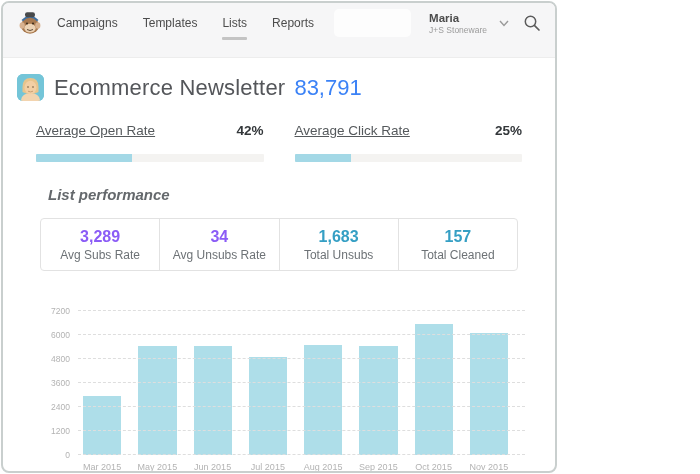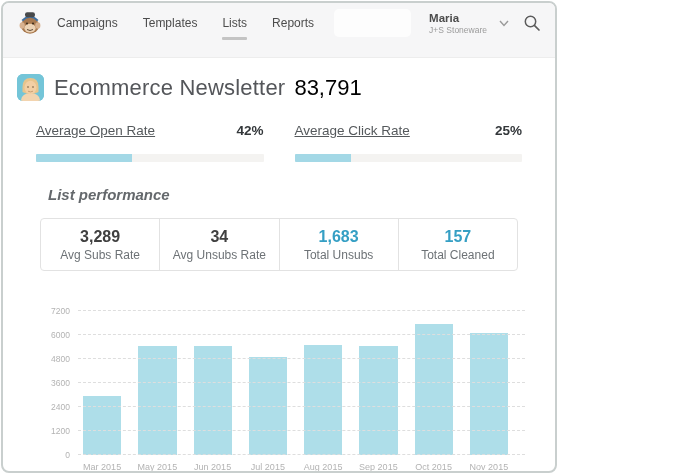--- a/index.html
+++ b/index.html
@@ -20,39 +20,39 @@
   .nav-user-txt { text-align:left; line-height:1.25; }
   .nav-user-name { font-size:11.5px; font-weight:700; color:#4c4c4c; }
   .nav-user-acct { font-size:8.5px; color:#9b9b9b; }
   .chev { width:10px; height:7px; margin:0 6px 0 4px; }
   .search-btn { width:18px; height:18px; margin-left:8px; cursor:pointer; }
 
   
   .rpt-header { display:flex; align-items:center; padding:16px 0 0 14px; }
   .avatar { width:27px; height:27px; border-radius:6px; overflow:hidden; flex:0 0 auto; background:#74c5d8; }
   .rpt-title { margin-left:10px; font-size:22px; font-weight:500; color:#54565a; letter-spacing:.2px; }
-  .rpt-count { margin-left:9px; font-size:22px; font-weight:500; color:#000000; }
+  .rpt-count { margin-left:9px; font-size:22px; font-weight:500; color:#3b82f6; }
 
   
   .rates { display:flex; gap:31px; padding:0 33px; margin-top:22px; }
   .rate { flex:1; }
   .rate-top { display:flex; justify-content:space-between; align-items:baseline; }
   .rate-label { font-size:13.5px; color:#55595c;text-decoration:underline; }
   .rate-value { font-size:13.5px; font-weight:700; color:#33373a; }
   .meter { margin-top:16px; height:8px; background:#f4f3f1; border-radius:1px; overflow:hidden; }
   .meter-fill { height:100%; background:#a3d8e6; }
 
   
   .section-title { margin:24px 0 0 45px; font-size:15px; font-style:italic; color:#64686c; }
 
   
   .stats { display:flex; margin:15px 37px 0; border:1px solid #e2e2e2; border-radius:4px; background:#fff; }
   .stat { flex:1; text-align:center; padding:9px 0 8px; }
   .stat + .stat { border-left:1px solid #e2e2e2; }
-  .stat-value { font-size:16px; font-weight:700; color:#404040; }
+  .stat-value { font-size:16px; font-weight:700; color:#8b5cf6; }
   .stat-value.hl { color:#359fc4; }
   .stat-label { margin-top:2px; font-size:12px; color:#6d7276; }
 
   
   .chart-wrap { position:relative; margin:40px 30px 0 75px; height:144px; }
   .gridline { position:absolute; left:0; right:0; height:0; border-top:1px dashed #dedede; }
   .ytick { position:absolute; right:calc(100% + 8px); transform:translateY(-50%);
            font-size:8.5px; color:#b3b3b3; white-space:nowrap; }
   .bars { position:absolute; left:5px; right:0; bottom:0; top:0;
           display:flex; align-items:flex-end; }

